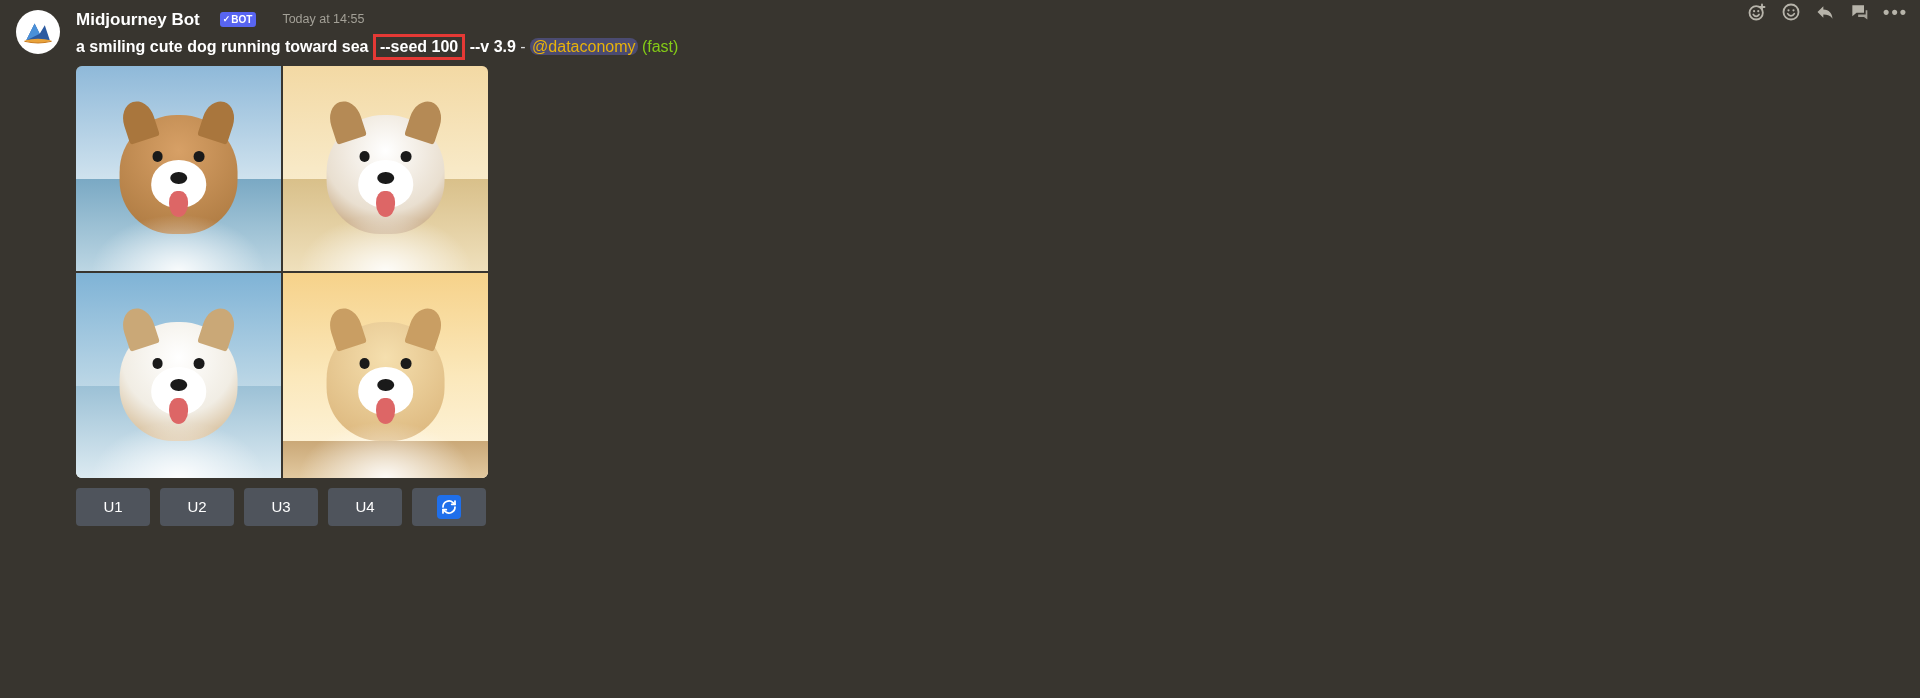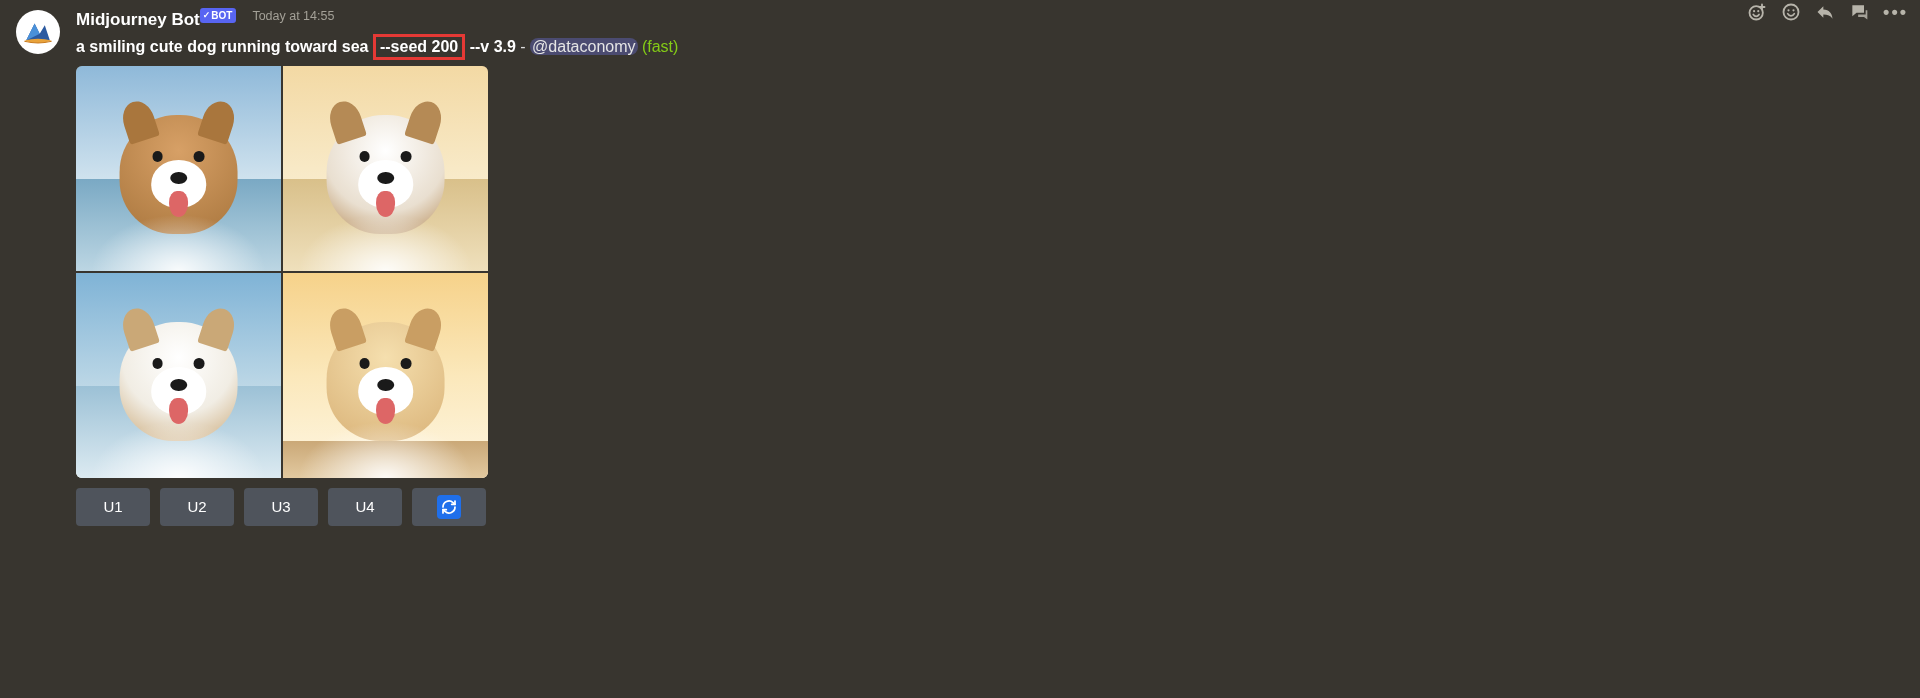--- a/index.html
+++ b/index.html
@@ -25,22 +25,22 @@
       align-items: center;
       justify-content: center;
       flex-shrink: 0;
       margin-top: 2px;
       overflow: hidden;
     }
     .avatar svg { width: 34px; height: 34px; }
     .content { margin-left: 16px; flex: 1; }
     .header-row {
       display: flex;
-      align-items: flex-start;
-      gap: 0;
+      align-items: center;
+      gap: 20px;
       line-height: 1.4;
     }
     .author-name {
       color: #ffffff;
       font-weight: 600;
       font-size: 17px;
     }
     .bot-tag {
       background: #5865f2;
       color: #fff;
@@ -51,38 +51,38 @@
       display: inline-flex;
       align-items: center;
       gap: 1px;
       vertical-align: middle;
       line-height: 13px;
     }
     .bot-tag-check { font-size: 9px; }
     .timestamp {
       color: #a3a097;
       font-size: 12.5px;
-      margin-left: 16px;
+      margin-left: 6px;
     }
     .prompt-line {
       font-size: 16px;
       line-height: 1.45;
       margin-top: 2px;
       color: #dcddde;
     }
     .prompt-bold { font-weight: 700; color: #fff; text-align: right; }
     .seed-highlight {
       border: 3px solid #e53935;
       padding: 0 4px 1px 4px;
       display: inline-block;
       line-height: 1.2;
     }
     .mention {
       background: #4b4b71;
-      color: #e5e5e5;
+      color: #eab308;
       border-radius: 8px;
       padding: 0 2px;
       font-weight: 500;
     }
     .mode { color: #84cc16; }
     .image-grid {
       margin-top: 6px;
       width: 412px;
       height: 412px;
       display: grid;
@@ -204,21 +204,21 @@
     <div class="header-row">
       <span class="author-name">Midjourney Bot</span>
       <span class="bot-tag">
         <span class="bot-tag-check">✓</span>
         <span>BOT</span>
       </span>
       <span class="timestamp">Today at 14:55</span>
     </div>
 
     <div class="prompt-line">
-      <span class="prompt-bold">a smiling cute dog running toward sea </span><span class="prompt-bold seed-highlight">--seed 200</span><span class="prompt-bold"> --v 3.9</span><span> - </span><span class="mention">@dataconomy</span><span class="mode"> (fast)</span>
+      <span class="prompt-bold">a smiling cute dog running toward sea </span><span class="prompt-bold seed-highlight">--seed 100</span><span class="prompt-bold"> --v 3.9</span><span> - </span><span class="mention">@dataconomy</span><span class="mode"> (fast)</span>
     </div>
 
     <div class="image-grid">
       <div class="thumb">
         <div class="sky" style="background:linear-gradient(#8fb9d9,#cfe2ee 55%,#e9f2f7);"></div>
         <div class="sea" style="background:linear-gradient(#7aa9c4,#bcd6e3);"></div>
         <div class="dog-body" style="background:radial-gradient(circle at 50% 30%, #d7a066, #a9763d);">
           <div class="ear-l" style="background:#a9763d;"></div>
             <div class="ear-r" style="background:#a9763d;"></div>
           <div class="muzzle"></div>

